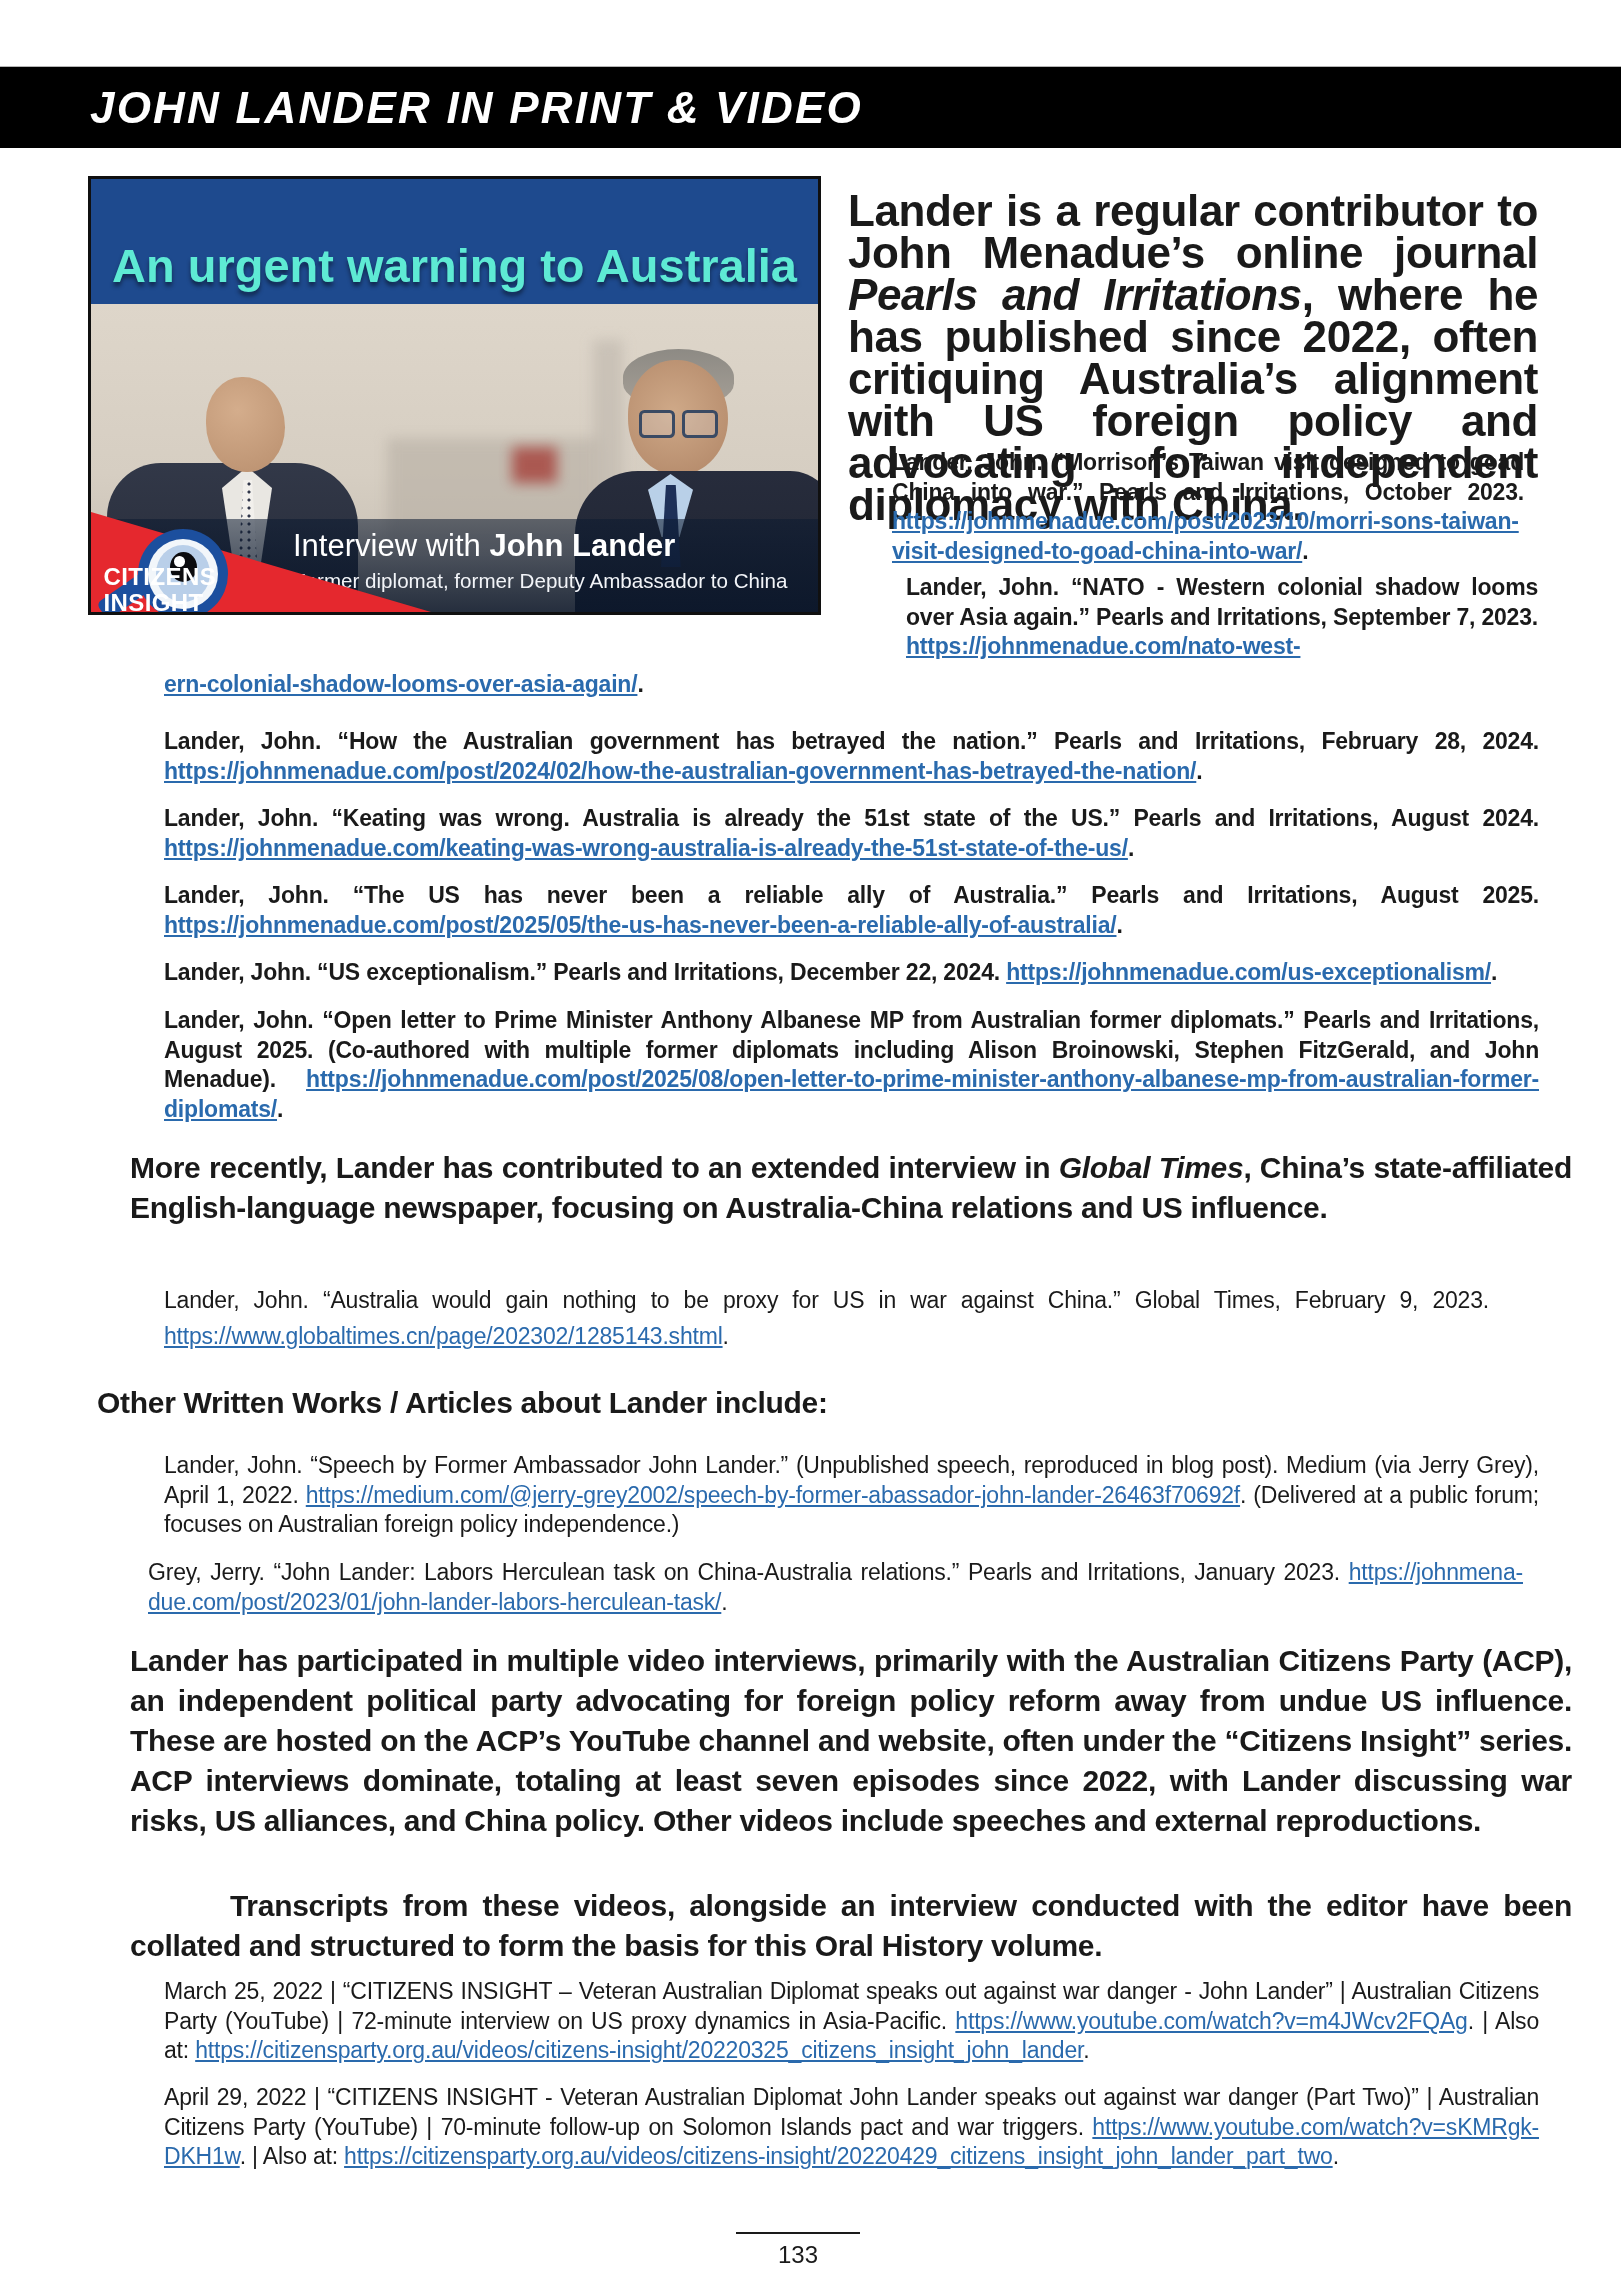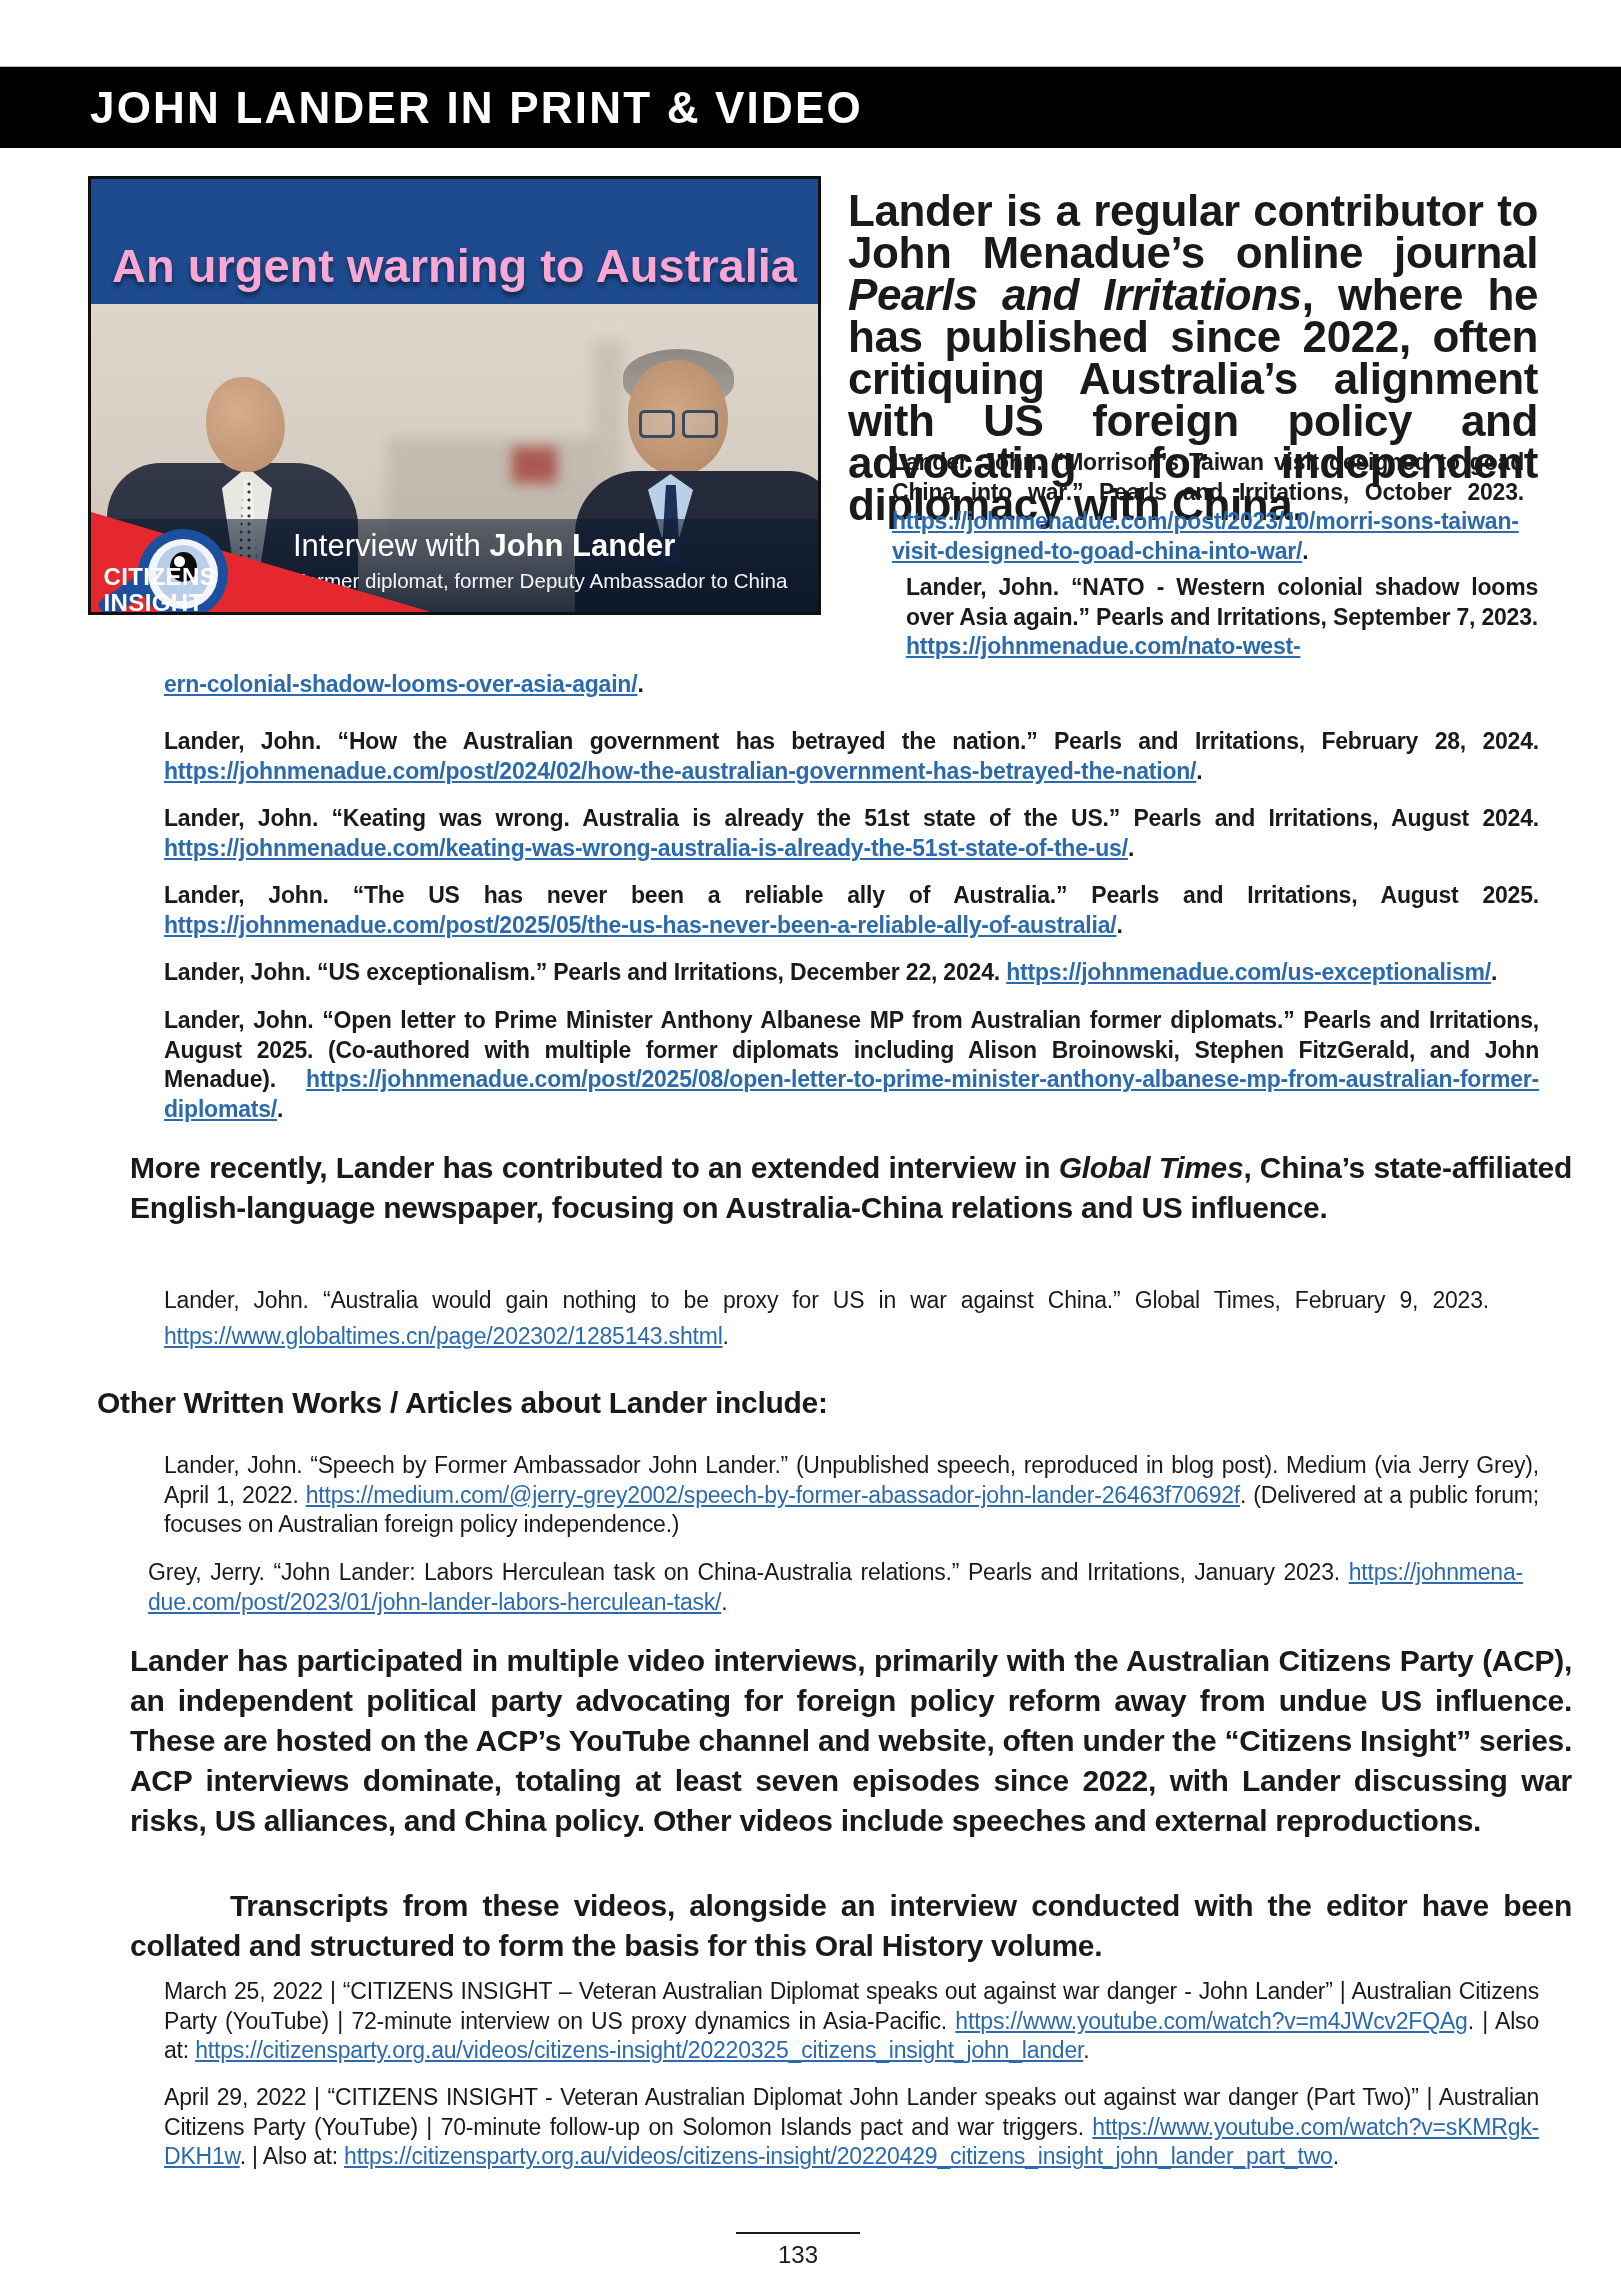--- a/index.html
+++ b/index.html
@@ -1,29 +1,29 @@
 <!DOCTYPE html>
 <html style="font-size:14.3px"><head>
 <meta charset="utf-8">
 <style>
   html,body{margin:0;padding:0;background:#ffffff;}
   #page{position:relative;width:1621px;height:2293px;background:#ffffff;
         font-family:"Liberation Sans",sans-serif;color:#1a1a1a;overflow:hidden;}
 
   
   #header-bar{position:absolute;left:0;top:66px;width:1621px;height:81px;background:#000;
-              border-top:1.8px solid #b5b5b5;display:flex;align-items:center;}
+              border-top:1.8px solid #b5b5b5;display:flex;align-items:center;font-style:italic;}
   #header-title{color:#fff;font-size:44px;font-weight:bold;letter-spacing:2.2px;margin-left:90px;white-space:nowrap;}
 
   
   #thumb{position:absolute;left:88px;top:176px;width:727px;height:433px;border:3.6px solid #101010;
          background:#cfc7bc;overflow:hidden;}
   #thumb-banner{position:absolute;left:0;top:0;width:100%;height:125px;background:#1e4a8e;
                 display:flex;align-items:center;justify-content:center;}
-  #thumb-banner span{color:#f9a8d4;font-size:47px;font-weight:bold;letter-spacing:0px;
+  #thumb-banner span{color:#5eead4;font-size:47px;font-weight:bold;letter-spacing:0px;
                      text-shadow:0 3.6px 4.5px rgba(0,0,0,0.45);white-space:nowrap;margin-top:48px;}
   #thumb-photo{position:absolute;left:0;top:125px;width:100%;height:308px;
                background:linear-gradient(180deg,#ded6ca 0%,#d6cec2 55%,#c3bbb0 100%);}
   .blur-shape{position:absolute;filter:blur(6.3px);}
   
   .lman-head{position:absolute;left:115px;top:73px;width:79px;height:95px;border-radius:46% 54% 48% 52%;
              background:radial-gradient(circle at 40% 35%,#d4ad8c,#b98f6e);}
   .lman-body{position:absolute;left:16px;top:159px;width:251px;height:152px;border-radius:54px 63px 0 0;
              background:linear-gradient(180deg,#323848,#262b38);}
   .lman-shirt{position:absolute;left:131px;top:163px;width:50px;height:116px;

